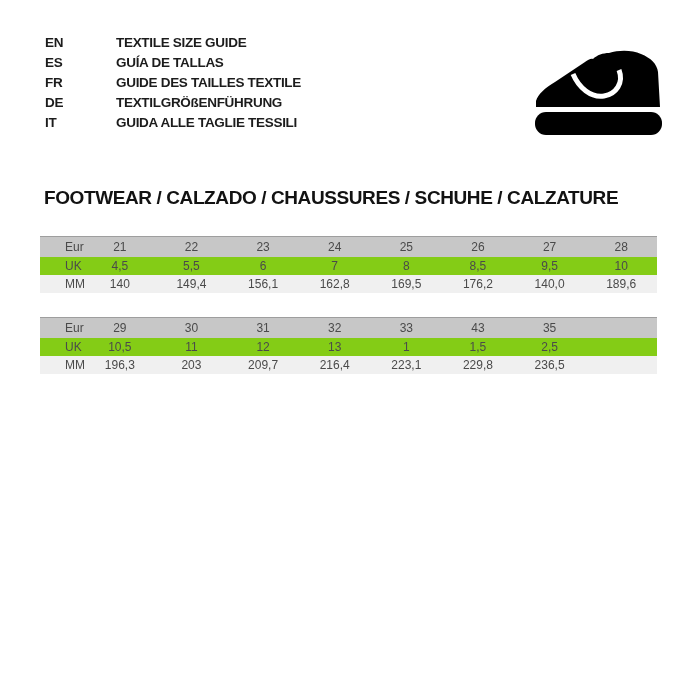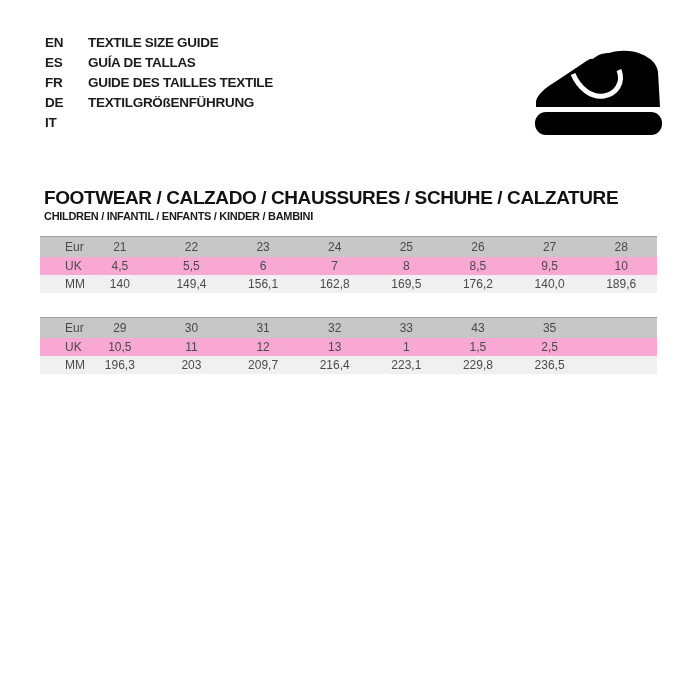--- a/index.html
+++ b/index.html
@@ -17,20 +17,21 @@
   
   .lang-list { position: absolute; left: 45px; top: 33px; }
   .lang-row {
     display: flex;
     height: 20px;
     line-height: 20px;
     font-weight: bold;
     font-size: 13.5px;
     letter-spacing: -0.3px;
     color: #1c1c1c;
+    gap: 28px;
   }
   .lang-code { width: 43px; flex: 0 0 43px; }
 
   
   .shoe-wrap { position: absolute; left: 529px; top: 41px; width: 134px; height: 97px; }
   .shoe-wrap svg { display: block; width: 100%; height: 100%; }
 
   
   .category-title {
     position: absolute; left: 44px; top: 187px;
@@ -52,21 +53,21 @@
   .size-table.first  { top: 236px; }
   .size-table.second { top: 317px; }
   .size-table td { padding: 0; text-align: center; white-space: nowrap; overflow: hidden; }
   .size-table td.row-label { text-align: left; padding-left: 25px; }
   .col-label { width: 44px; }
   tr.row-europe td {
     background: var(--header-row-bg, #c7c7c7);
     height: 20px;
     border-top: 1px solid var(--header-row-border, #9e9e9e);
   }
-  tr.row-uk td { background: #f9a8d4; height: 18px; }
+  tr.row-uk td { background: #84cc16; height: 18px; }
   tr.row-mm td { background: var(--mm-row-bg, #f0f0f0); height: 18px; margin-left: 40px; }
 </style>
 </head>
 <body>
 
 <div class="page">
 
   <div class="lang-list">
     <div class="lang-row">
       <span class="lang-code">EN</span>
@@ -79,40 +80,40 @@
     <div class="lang-row">
       <span class="lang-code">FR</span>
       <span class="lang-label">GUIDE DES TAILLES TEXTILE</span>
     </div>
     <div class="lang-row">
       <span class="lang-code">DE</span>
       <span class="lang-label">TEXTILGRÖßENFÜHRUNG</span>
     </div>
     <div class="lang-row">
       <span class="lang-code">IT</span>
+      <span class="lang-label">GUIDA ALLE TAGLIE TESSILI</span>
     </div>
   </div>
 
   <div class="shoe-wrap">
     <svg viewBox="0 0 134 97" xmlns="http://www.w3.org/2000/svg" aria-hidden="true">
 
       <path d="M7,66 L7,60 C9,53 16,47 26,41 L56,21 C59,19 62,17 64,18
                C68,14 74,12 80,12 C90,9 103,9 112,13 C122,17 128,23 129,31
                L131,66 Z" fill="#000000"></path>
 
       <path d="M44,33 C50,47 62,57 75,55 C87,53 95,42 90,29" fill="none" stroke="#ffffff" stroke-width="5"></path>
 
       <rect x="0" y="66" width="134" height="5" fill="#ffffff"></rect>
 
       <rect x="6" y="71" width="127" height="23" rx="11" ry="11" fill="#000000"></rect>
     </svg>
   </div>
 
   <div class="category-title">FOOTWEAR / CALZADO / CHAUSSURES / SCHUHE / CALZATURE</div>
-  <div class="group-title">CHILDREN / INFANTIL / ENFANTS / KINDER / BAMBINI</div>
 
   <table class="size-table first">
     <colgroup>
         <col class="col-label">
         <col span="8">
       </colgroup>
     <tbody>
       <tr class="row-europe">
         <td class="row-label">Europe</td>
         <td>21</td>

